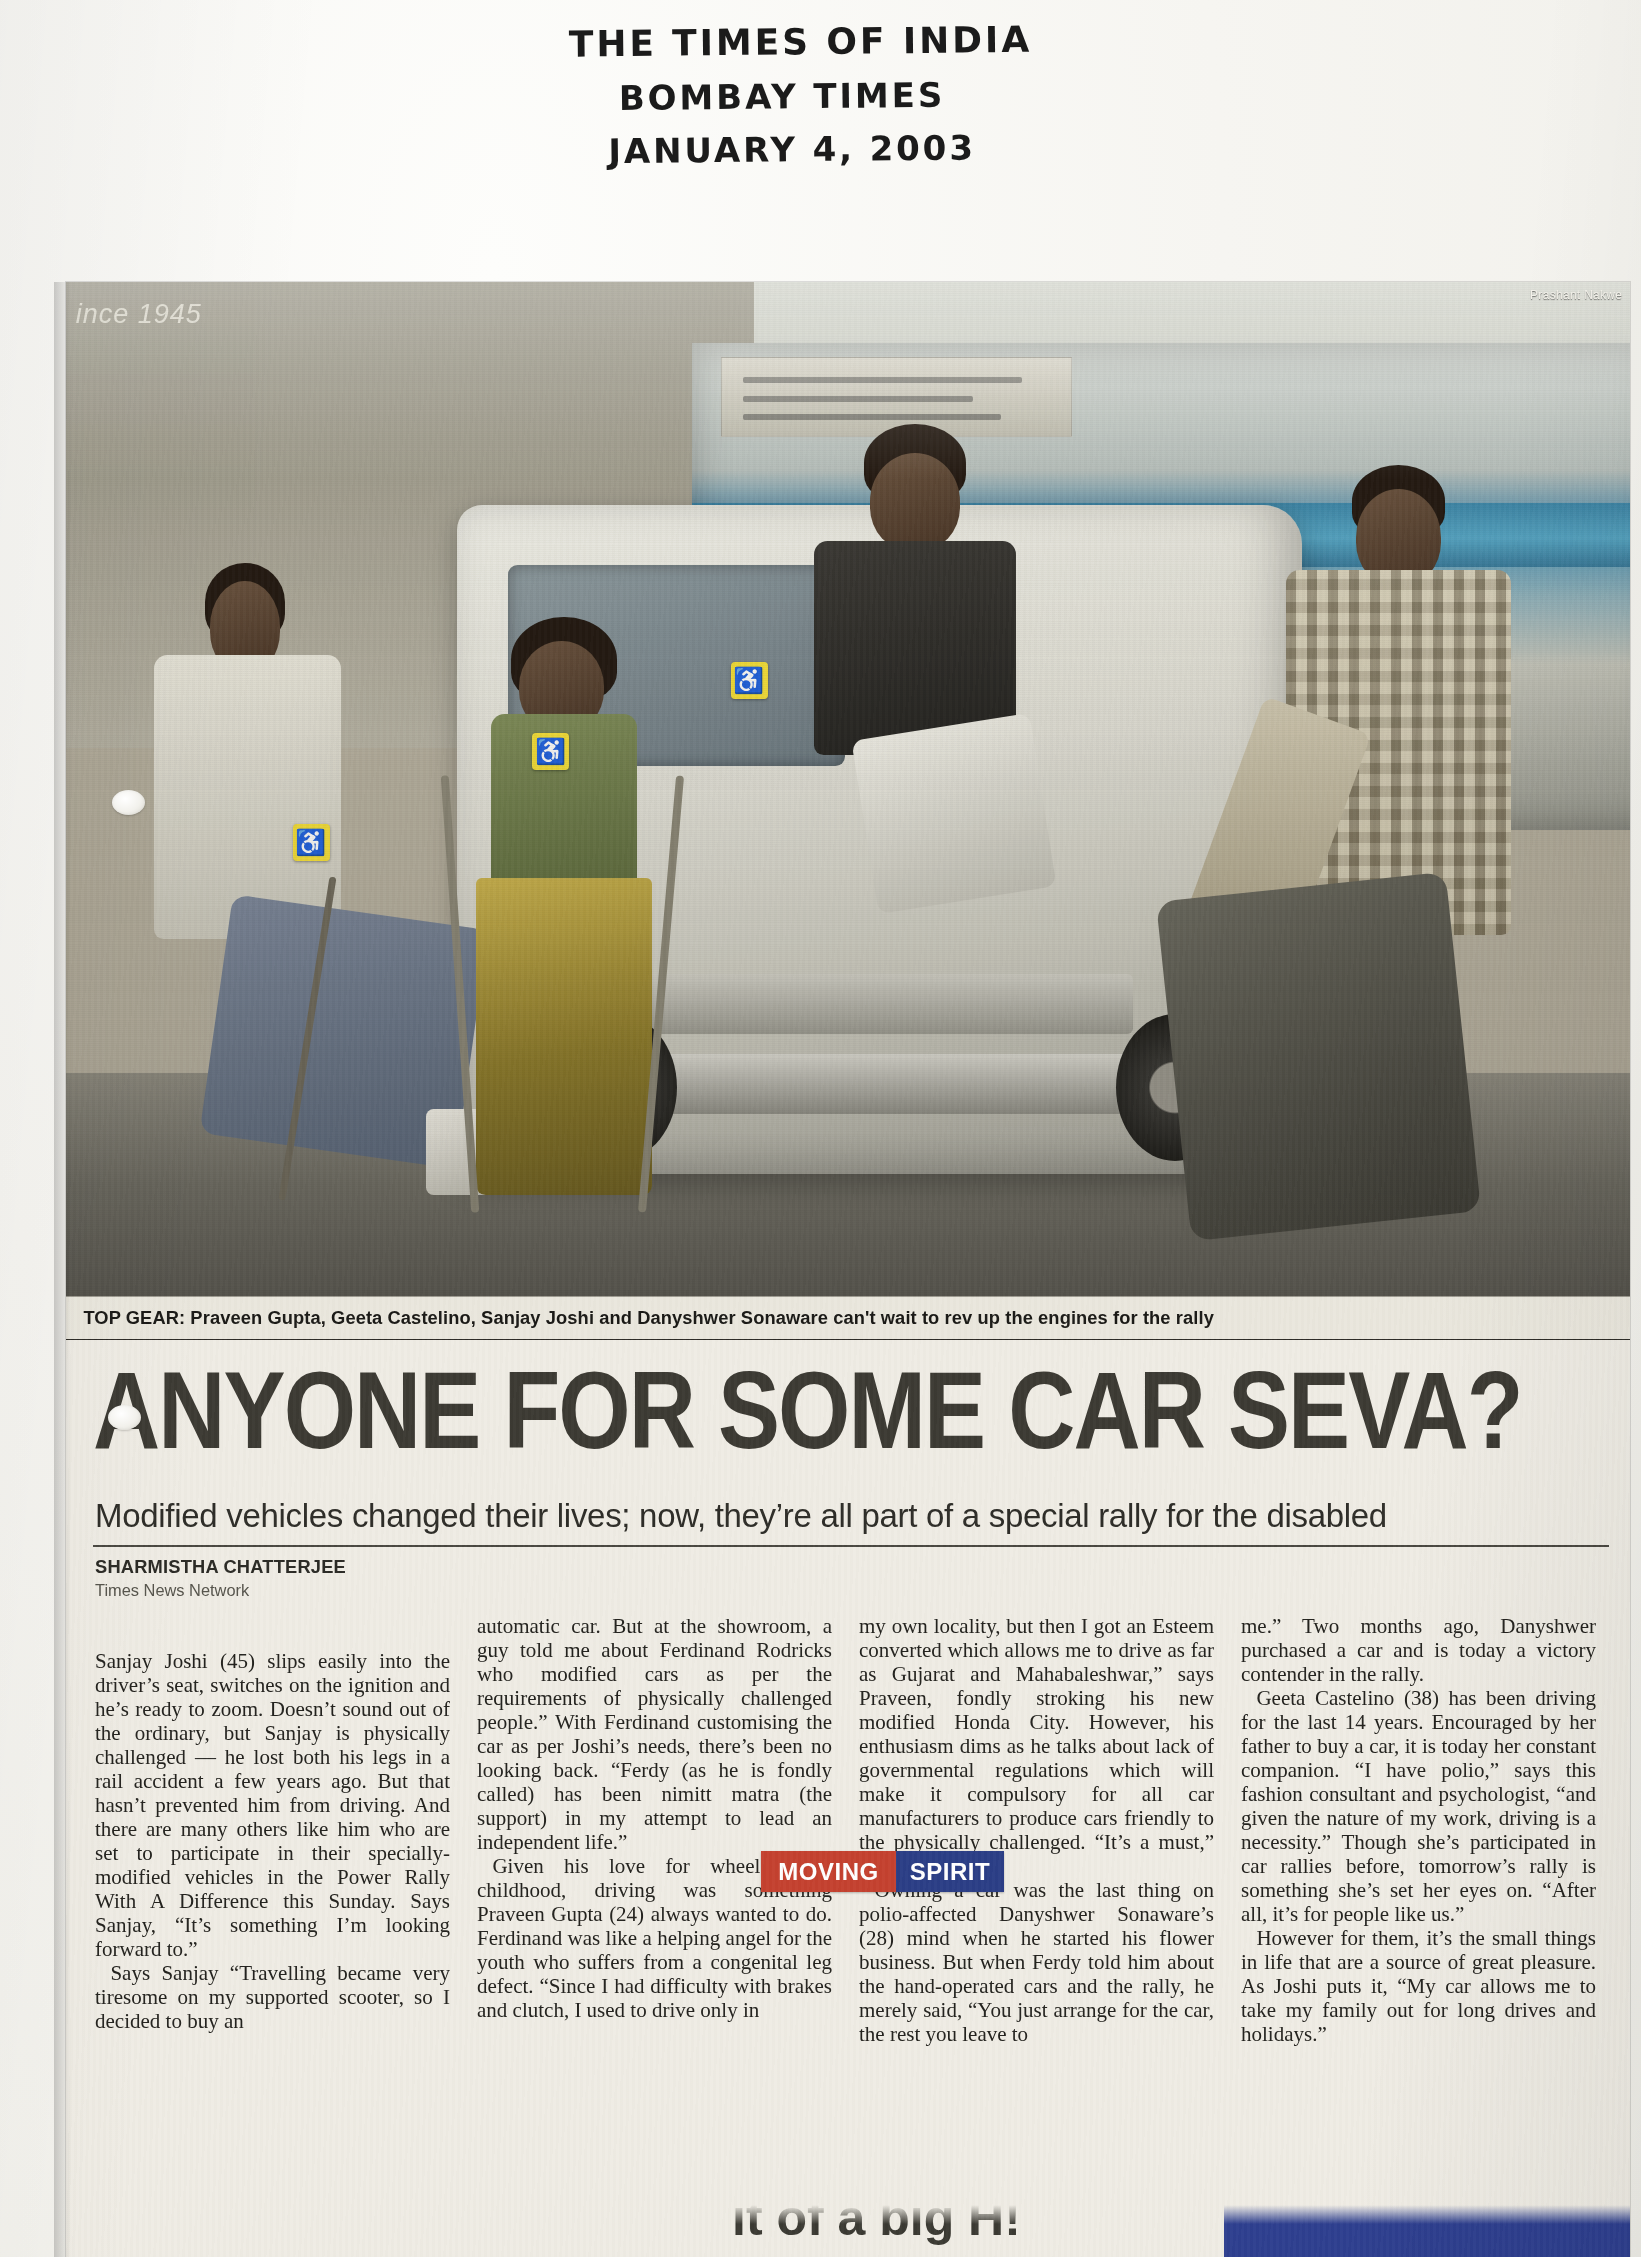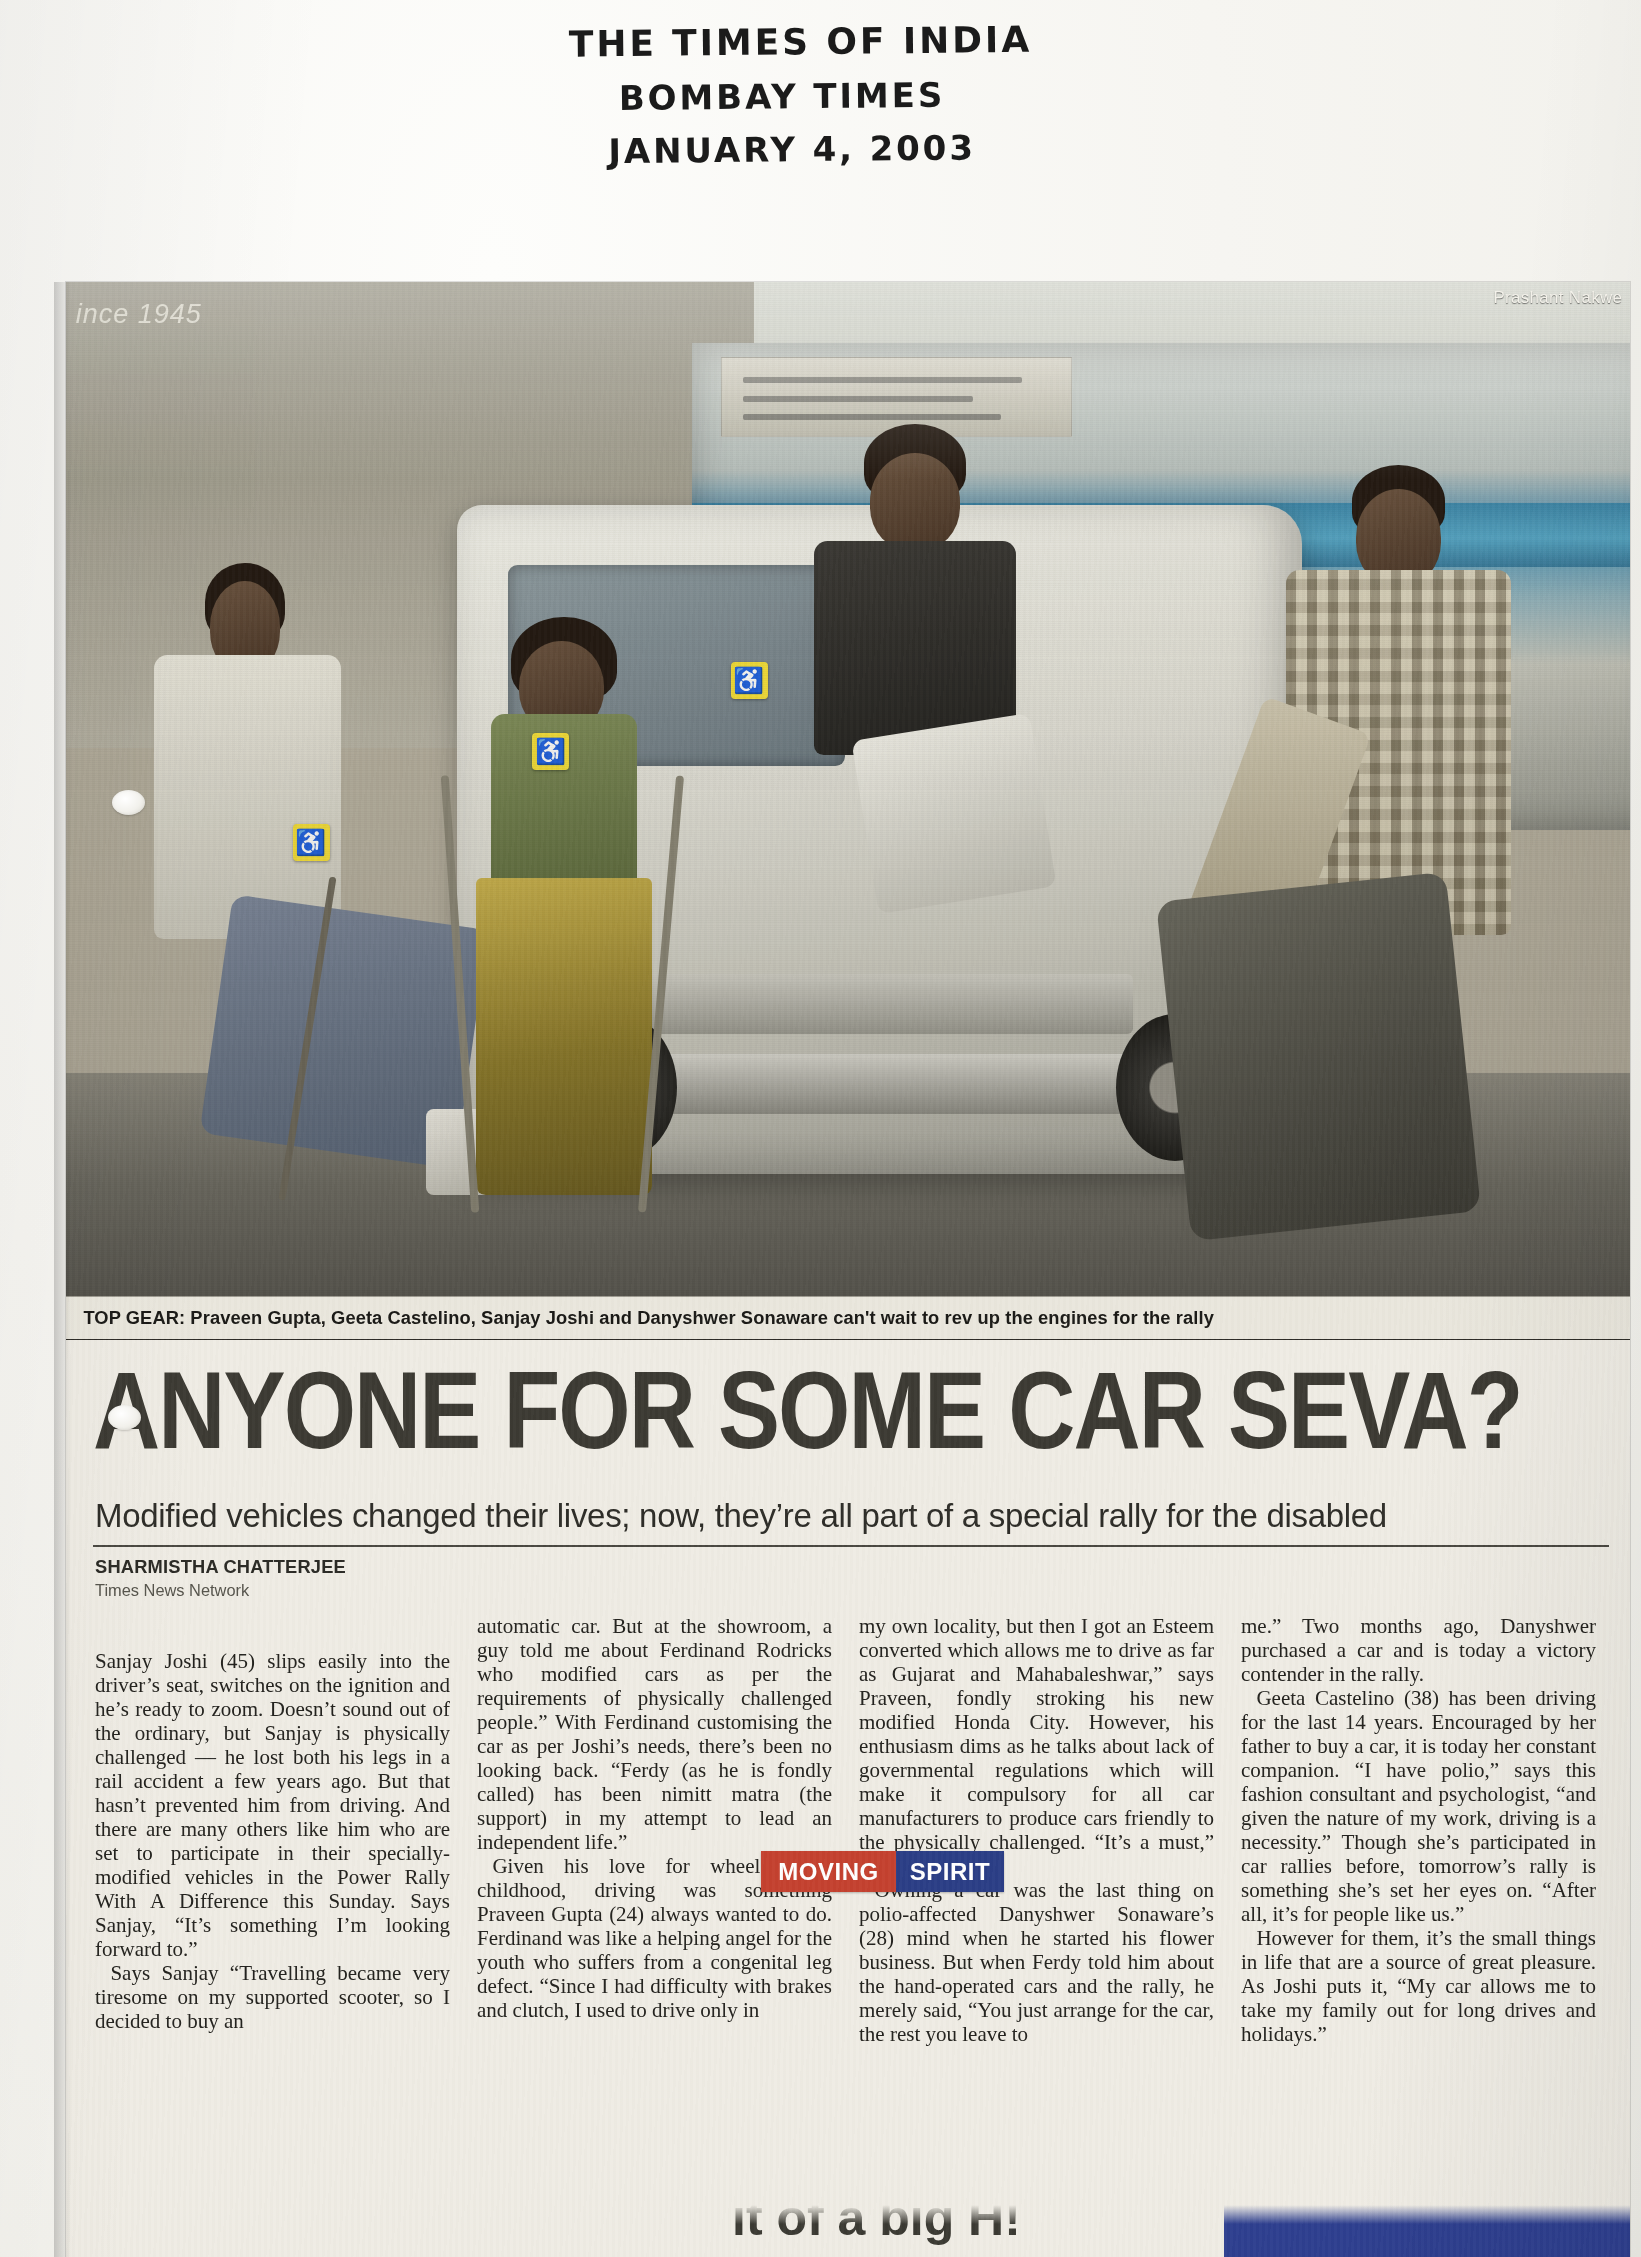--- a/index.html
+++ b/index.html
@@ -74,21 +74,21 @@
     left: 0; top: 0;
     width: 1564px;
     height: 1014px;
     overflow: hidden;
     background: #b4ae9e;
   }
   .photo-credit{
     position:absolute;
     right: 7.7px; top: 5.8px;
     font-family:"Liberation Sans", sans-serif;
-    font-size: 17px;
+    font-size: 12px;
     color:#f3f1ea;
     letter-spacing:0.3px;
     z-index: 40;
     text-shadow: 0 1px 1px rgba(0,0,0,.5);
   }
 
   
   .sky {
     position:absolute; left:0; top:0; width:100%; height:46%;
     background: linear-gradient(180deg,#cfd3cd 0%, #c2c4bd 60%, #b9b9b0 100%);

